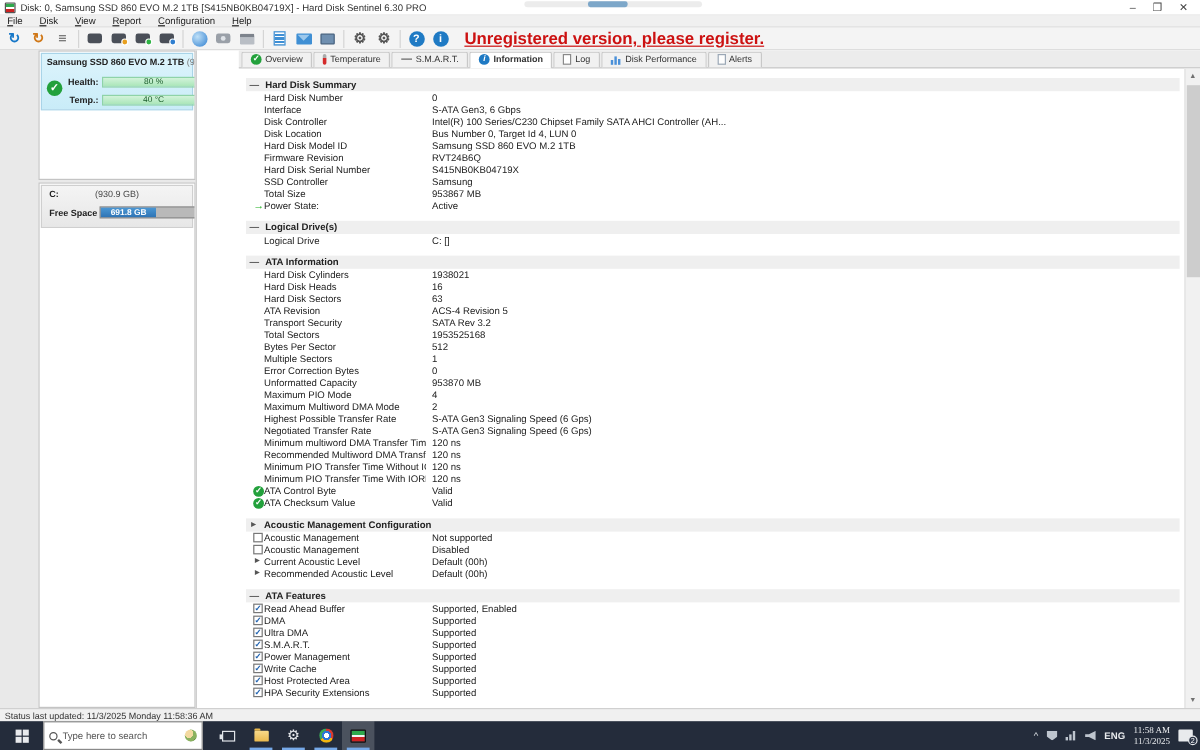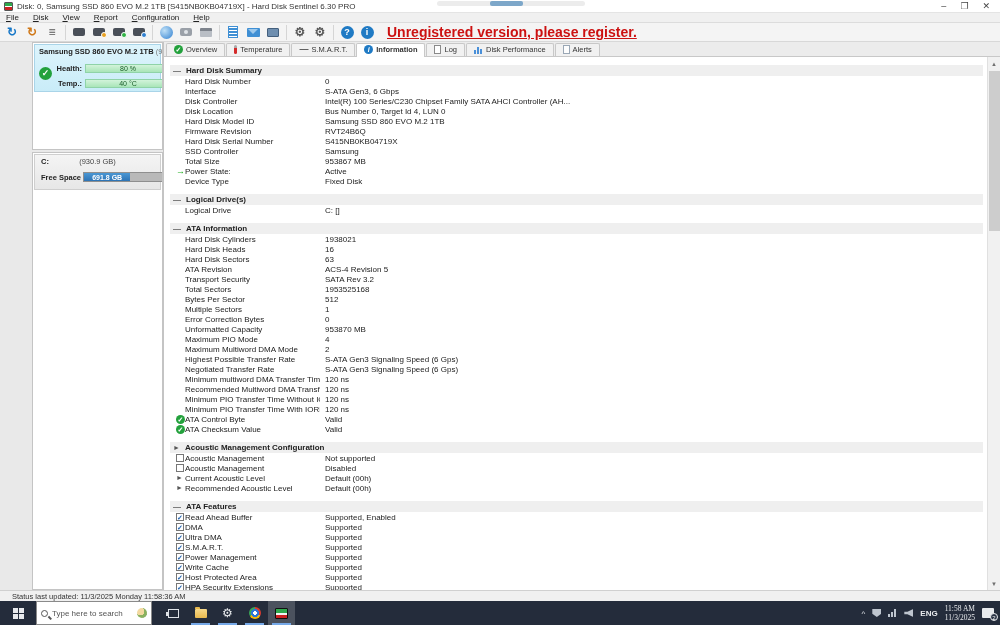--- a/index.html
+++ b/index.html
@@ -88,21 +88,21 @@
   .part-row { display:grid; grid-template-columns:44px 82px 1fr; align-items:center; margin-top:2px; }
   .fs-label { font-size:7.5px; font-weight:bold; color:#222; padding-left:2px; }
   .bar-free { position:relative; height:10px; background:#b9b9b9; border:1px solid #8f8f8f; }
   .bar-free .fill { position:absolute; left:0; top:0; bottom:0; width:58%;
     background:linear-gradient(180deg,#4a97d4,#2e74b5); }
   .bar-free .fstext { position:absolute; left:0; width:58%; top:0; bottom:0; color:#fff;
     font-size:7px; line-height:9px; text-align:center; font-weight:bold; }
 
   
   .content-wrap { flex:1; display:flex; flex-direction:column; background:#fff;
-    border-left:1px solid #c4c4c4; }
+    border-left:1px solid #c4c4c4;padding-left:35px; }
   .tabbar { height:15px; background:#ececec; display:flex; align-items:flex-end; gap:1px;
     padding:1px 2px 0; border-bottom:1px solid #c8c8c8; }
   .tab { display:flex; align-items:center; gap:3px; padding:1px 7px 2px; font-size:7.5px;
     color:#333; background:#f1f1f1; border:1px solid #c8c8c8; border-bottom:none;
     border-radius:2px 2px 0 0; white-space:nowrap; }
   .tab.active { background:#fff; position:relative; top:1px; padding-bottom:3px; font-weight:bold; }
   .tab-ic { display:inline-flex; width:9px; height:9px; align-items:center; justify-content:center; }
   .ti-check { width:9px; height:9px; border-radius:50%; background:#23a13c; color:#fff;
     font-size:7px; line-height:9px; text-align:center; font-weight:bold; }
   .ti-thermo { width:3px; height:9px; border-radius:2px;
@@ -137,31 +137,31 @@
   
   .vscroll { position:absolute; top:0; right:0; bottom:0; width:13px; background:#f1f1f1;
     border-left:1px solid #e0e0e0; }
   .vs-arrow { height:13px; display:flex; align-items:center; justify-content:center;
     font-size:6px; color:#707070; }
   .vs-arrow.down { position:absolute; bottom:0; left:0; right:0; }
   .vs-thumb { position:absolute; top:14px; left:1px; width:11px; height:160px; background:#cdcdcd; }
 
   
   .statusbar { position:absolute; left:0; right:0; bottom:24px; height:11px; background:#f0f0f0;
-    border-top:1px solid #d0d0d0; display:flex; align-items:center; padding:0 12px; }
+    border-top:1px solid #d0d0d0; display:flex; align-items:center; padding:0 4px; }
   .statusbar .stext { font-size:7.5px; color:#333; }
 
   
   .taskbar { position:absolute; left:0; right:0; bottom:0; height:24px; background:#242c3b;
     display:flex; align-items:stretch; }
   .start-btn { width:36px; display:flex; align-items:center; justify-content:center; }
   .win-logo { width:11px; height:11px; display:grid; grid-template-columns:5px 5px;
     grid-template-rows:5px 5px; gap:1px; }
   .win-logo i { background:#e8eaed; }
-  .search-box { width:116px; background:#fff; display:flex; align-items:center; gap:4px;
+  .search-box { width:133px; background:#fff; display:flex; align-items:center; gap:4px;
     padding:0 4px; border:1px solid #8a8a8a; }
   .search-glass { width:7px; height:7px; border:1.5px solid #555; border-radius:50%; position:relative; flex:0 0 auto; }
   .search-glass::after { content:''; position:absolute; left:6px; top:6px; width:4px; height:1.5px;
     background:#555; transform:rotate(45deg); }
   .search-text { font-size:8px; color:#555; flex:1; white-space:nowrap; overflow:hidden; }
   .weather-dot { width:10px; height:10px; border-radius:50%; flex:0 0 auto;
     background:radial-gradient(circle at 35% 35%, #f3d9a0 0 40%, #8ab15f 40% 70%, #67953f 70% 100%); }
   .tb-apps { display:flex; align-items:stretch; margin-left:8px; }
   .tb-app { width:27px; display:flex; align-items:center; justify-content:center; position:relative; }
   .tb-app.running::after { content:''; position:absolute; left:4px; right:4px; bottom:0; height:2px; background:#76a9e8; }
@@ -410,25 +410,20 @@
               <span class="lbl">Total Size</span>
               <span class="val">953867 MB</span>
             </div>
             <div class="row">
               <span class="rowic">
                 <span class="i-green-arrow">→</span>
               </span>
               <span class="lbl">Power State:</span>
               <span class="val">Active</span>
             </div>
-            <div class="row">
-              <span class="rowic"></span>
-              <span class="lbl">Device Type</span>
-              <span class="val">Fixed Disk</span>
-            </div>
             <div class="sec-header gap">
               <span class="i-minus">—</span>
               <span>Logical Drive(s)</span>
             </div>
             <div class="row">
               <span class="rowic"></span>
               <span class="lbl">Logical Drive</span>
               <span class="val">C: []</span>
             </div>
             <div class="sec-header gap">

